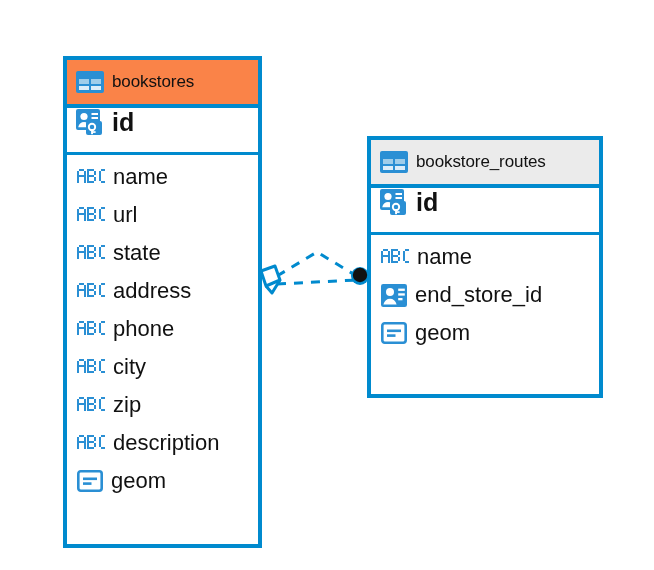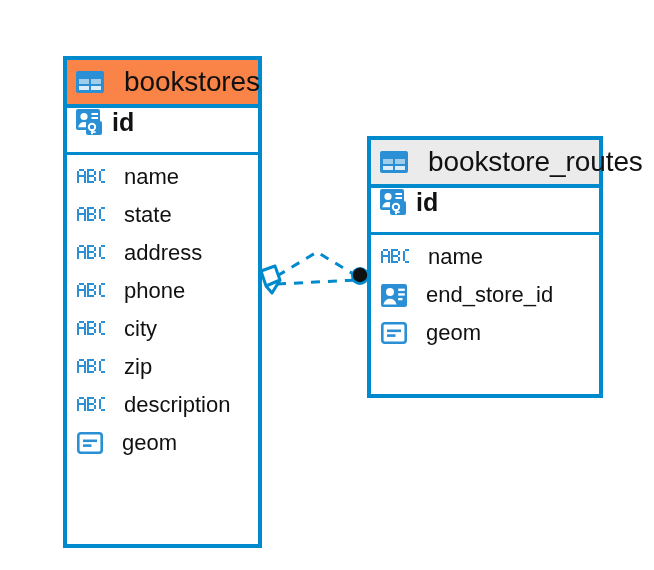--- a/index.html
+++ b/index.html
@@ -46,25 +46,25 @@
     align-items: center;
     box-sizing: border-box;
     height: 48px;
     padding: 0 8px 0 9px;
     border-bottom: 4px solid #008ACE;
   }
   .entity-header.orange { background: #FA8348; }
   .entity-header.gray   { background: #EBEBEB; }
 
   .entity-title {
-    font-size: 28px;
+    font-size: 17px;
     color: #111111;
     letter-spacing: -0.1px;
     white-space: nowrap;
-    margin-left: 20px;
+    margin-left: 8px;
   }
 
   
   .pk-row {
     display: flex;
     align-items: center;
     box-sizing: border-box;
     height: 47px;
     padding: 0 8px 16px 9px;
     border-bottom: 3px solid #008ACE;
@@ -85,21 +85,21 @@
   .attr-row {
     display: flex;
     align-items: center;
     box-sizing: border-box;
     height: 38px;
     padding: 0 8px 0 10px;
   }
   .attr-label {
     font-size: 22px;
     color: #111111;
-    margin-left: 19px;
+    margin-left: 8px;
     white-space: nowrap;
   }
 
   
   .icon {
     display: inline-flex;
     align-items: center;
     justify-content: center;
     flex: 0 0 auto;
   }
@@ -177,20 +177,42 @@
                 <rect x="12" y="12" width="5" height="2"></rect>
               <rect x="22" y="2" width="2" height="10"></rect>
                 <rect x="24" y="0" width="4" height="2"></rect>
               <rect x="24" y="12" width="4" height="2"></rect>
             </g>
           </svg>
         </span>
         <span class="attr-label">name</span>
       </div>
 
+      <div class="attr-row">
+        <span class="icon icon-abc">
+          <svg viewBox="0 0 28 16" width="28" height="16">
+            <g fill="#2A8FD4">
+              <rect x="0" y="2" width="2" height="12"></rect>
+                <rect x="2" y="0" width="5" height="2"></rect>
+              <rect x="7" y="2" width="2" height="12"></rect>
+                <rect x="2" y="6" width="5" height="2"></rect>
+              <rect x="10" y="0" width="2" height="14"></rect>
+                <rect x="12" y="0" width="5" height="2"></rect>
+              <rect x="17" y="2" width="2" height="4"></rect>
+                <rect x="12" y="6" width="5" height="2"></rect>
+              <rect x="17" y="8" width="2" height="4"></rect>
+                <rect x="12" y="12" width="5" height="2"></rect>
+              <rect x="22" y="2" width="2" height="10"></rect>
+                <rect x="24" y="0" width="4" height="2"></rect>
+              <rect x="24" y="12" width="4" height="2"></rect>
+            </g>
+          </svg>
+        </span>
+        <span class="attr-label">url</span>
+      </div>
 
       <div class="attr-row">
         <span class="icon icon-abc">
           <svg viewBox="0 0 28 16" width="28" height="16">
             <g fill="#2A8FD4">
               <rect x="0" y="2" width="2" height="12"></rect>
                 <rect x="2" y="0" width="5" height="2"></rect>
               <rect x="7" y="2" width="2" height="12"></rect>
                 <rect x="2" y="6" width="5" height="2"></rect>
               <rect x="10" y="0" width="2" height="14"></rect>

